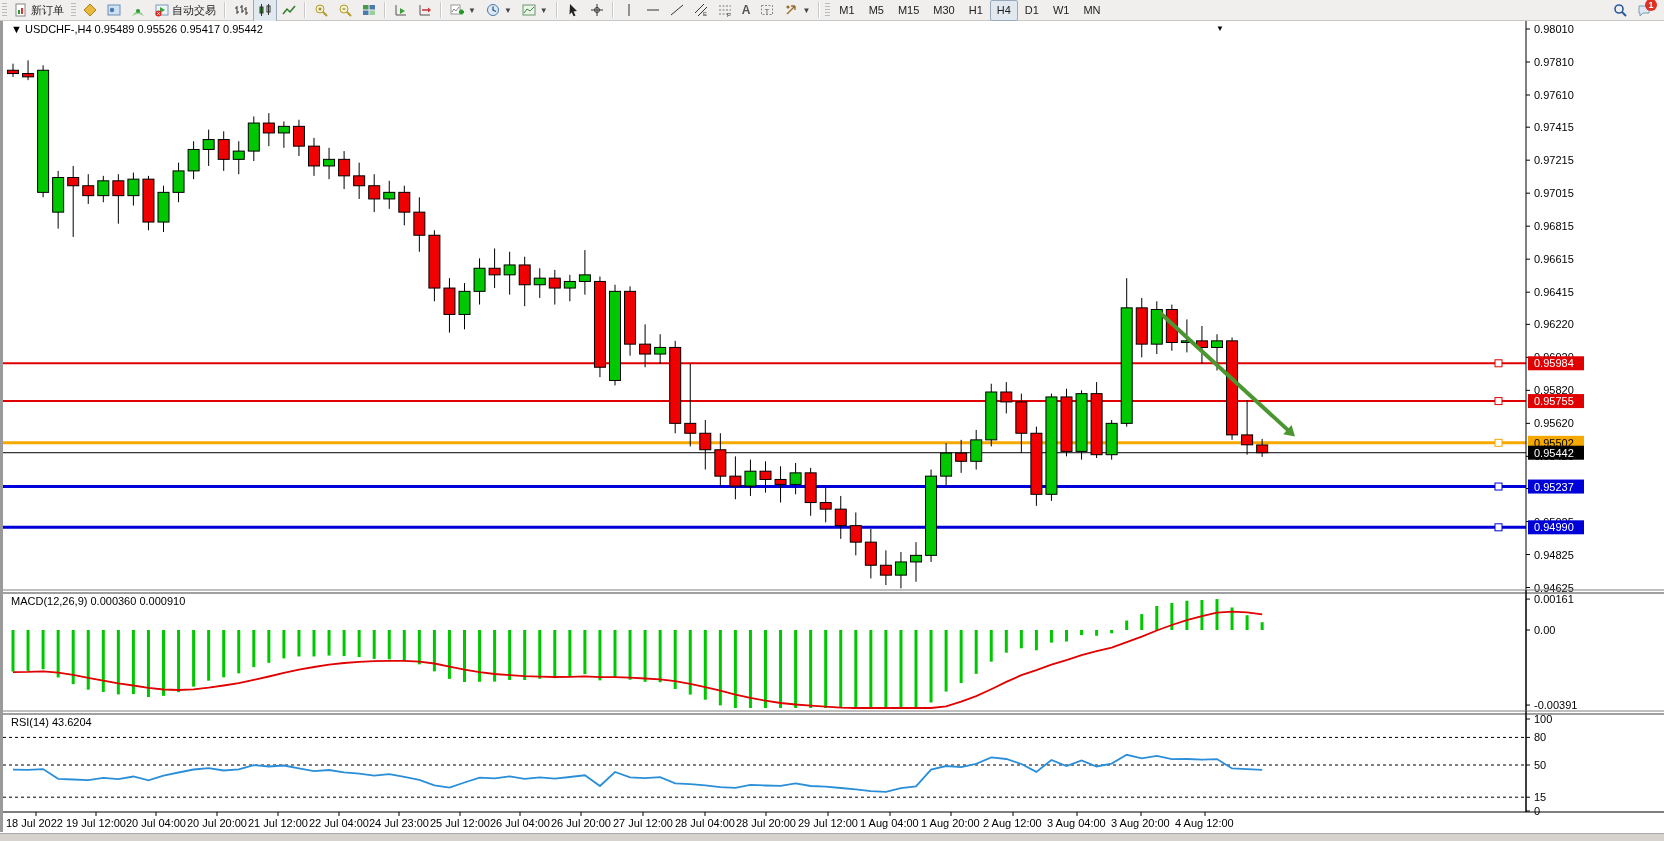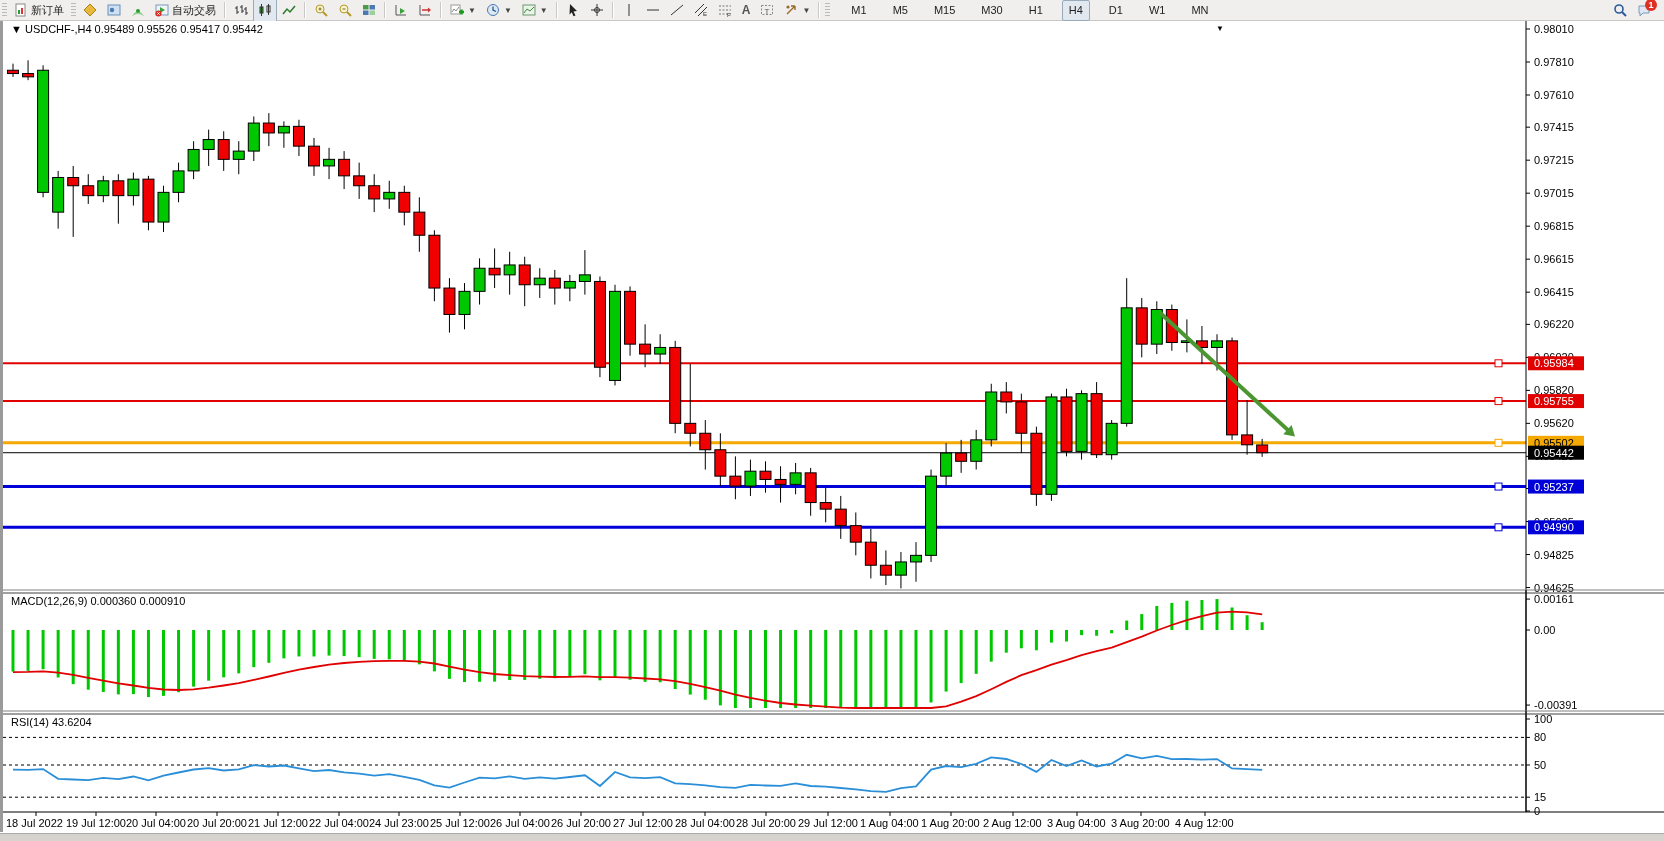--- a/index.html
+++ b/index.html
@@ -6,21 +6,21 @@
   #app{position:relative;width:1664px;height:841px;background:#fff;overflow:hidden;}
   
   #toolbar{position:absolute;left:0;top:0;width:1664px;height:20px;background:#f0efee;
            border-bottom:1px solid #c8c8c8;display:flex;align-items:center;font-size:11px;color:#222;}
   .tb-sep{width:1px;height:16px;background:#c9c9c9;border-right:1px solid #fff;margin:0 3px;}
   .tb-grip{width:5px;height:14px;margin:0 2px;background:repeating-linear-gradient(180deg,#bbb 0 1px,transparent 1px 3px);}
   .tb-btn{display:flex;align-items:center;gap:3px;padding:5px 4px;height:17px;border:1px solid transparent;
           border-radius:2px;cursor:default;white-space:nowrap;}
   .tb-btn.sel{background:#e2e8ef;border:1px solid #9ab;align-items:center;}
   .tb-btn .car{font-size:8px;color:#444;margin-left:1px;}
-  .tf-btn{padding:1px 6px;margin-left:12px;}
+  .tf-btn{padding:1px 6px;}
   .glyph{font-size:12px;line-height:12px;}
   .spacer{flex:1;}
   .badge{position:absolute;top:-4px;right:-6px;background:#e03024;color:#fff;border-radius:7px;
          font-size:9px;min-width:12px;height:12px;line-height:12px;text-align:center;font-weight:bold;}
   .icon-wrap{position:relative;display:inline-flex;align-items:center;}
   
   #chartwrap{position:absolute;left:0;top:21px;width:1664px;height:811px;background:#fff;
              border-left:3px solid #9a9a9a;}
   #chartsvg{position:absolute;left:0;top:0;}
   #statusstrip{position:absolute;left:0;top:833px;width:1664px;height:8px;background:#d6d3ce;border-top:1px solid #aaa;}

